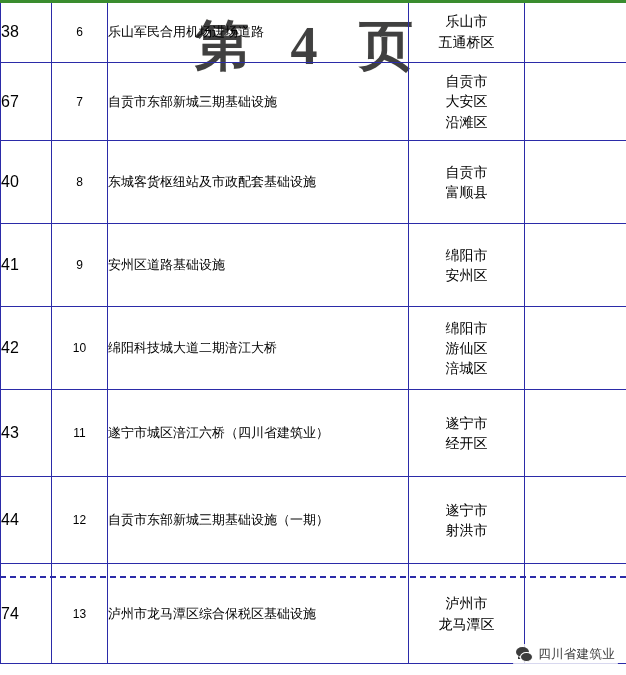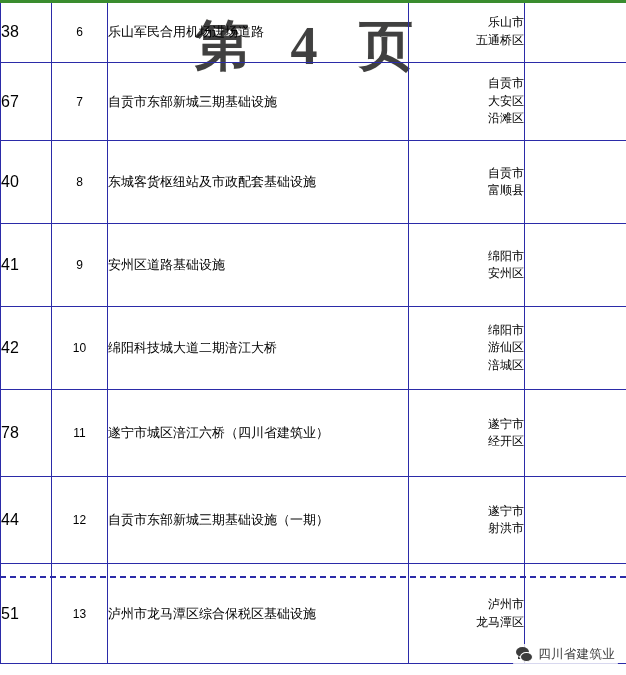--- a/index.html
+++ b/index.html
@@ -43,21 +43,21 @@
     border: 1px solid #2b2ba8;
     font-family: "Liberation Sans", sans-serif;
     color: #000000;
     background: transparent;
     vertical-align: middle;
     padding: 2px 0;
   }
   td.c-idx   { width: 50px;  text-align: left; font-size: 16px; }
   td.c-num   { width: 55px;  text-align: center; font-size: 12px; }
   td.c-name  { width: 300px; text-align: left; font-size: 13px; padding-left: 10px; padding-right: 6px; line-height: 1.5; }
-  td.c-loc   { width: 115px; text-align: right; font-size: 12px; line-height: 1.45; }
+  td.c-loc   { width: 115px; text-align: center; font-size: 14px; line-height: 1.45; }
   td.c-blank { width: 104px; }
 
   tr.r-h1 td { height: 57px; }
   tr.r-h2 td { height: 73px; }
   tr.r-h3 td { height: 78px; }
   tr.r-h4 td { height: 78px; }
   tr.r-h5 td { height: 78px; }
   tr.r-h6 td { height: 82px; }
   tr.r-h7 td { height: 82px; }
   tr.r-h8 td { height: 95px; }
@@ -179,37 +179,37 @@
     <tr class="r-h5">
       <td class="c-idx">42</td>
       <td class="c-num">10</td>
       <td class="c-name">绵阳科技城大道二期涪江大桥</td>
       <td class="c-loc" style="white-space: pre-line;">绵阳市
 游仙区
 涪城区</td>
       <td class="c-blank"></td>
     </tr>
     <tr class="r-h6">
-      <td class="c-idx">78</td>
+      <td class="c-idx">43</td>
       <td class="c-num">11</td>
       <td class="c-name">遂宁市城区涪江六桥（四川省建筑业）</td>
       <td class="c-loc" style="white-space: pre-line;">遂宁市
 经开区</td>
       <td class="c-blank"></td>
     </tr>
     <tr class="r-h7">
       <td class="c-idx">44</td>
       <td class="c-num">12</td>
       <td class="c-name">自贡市东部新城三期基础设施（一期）</td>
       <td class="c-loc" style="white-space: pre-line;">遂宁市
 射洪市</td>
       <td class="c-blank"></td>
     </tr>
     <tr class="r-h8">
-      <td class="c-idx">51</td>
+      <td class="c-idx">74</td>
       <td class="c-num">13</td>
       <td class="c-name">泸州市龙马潭区综合保税区基础设施</td>
       <td class="c-loc" style="white-space: pre-line;">泸州市
 龙马潭区</td>
       <td class="c-blank"></td>
     </tr>
   </tbody>
 </table>
 
 <div id="cut-line"></div>

